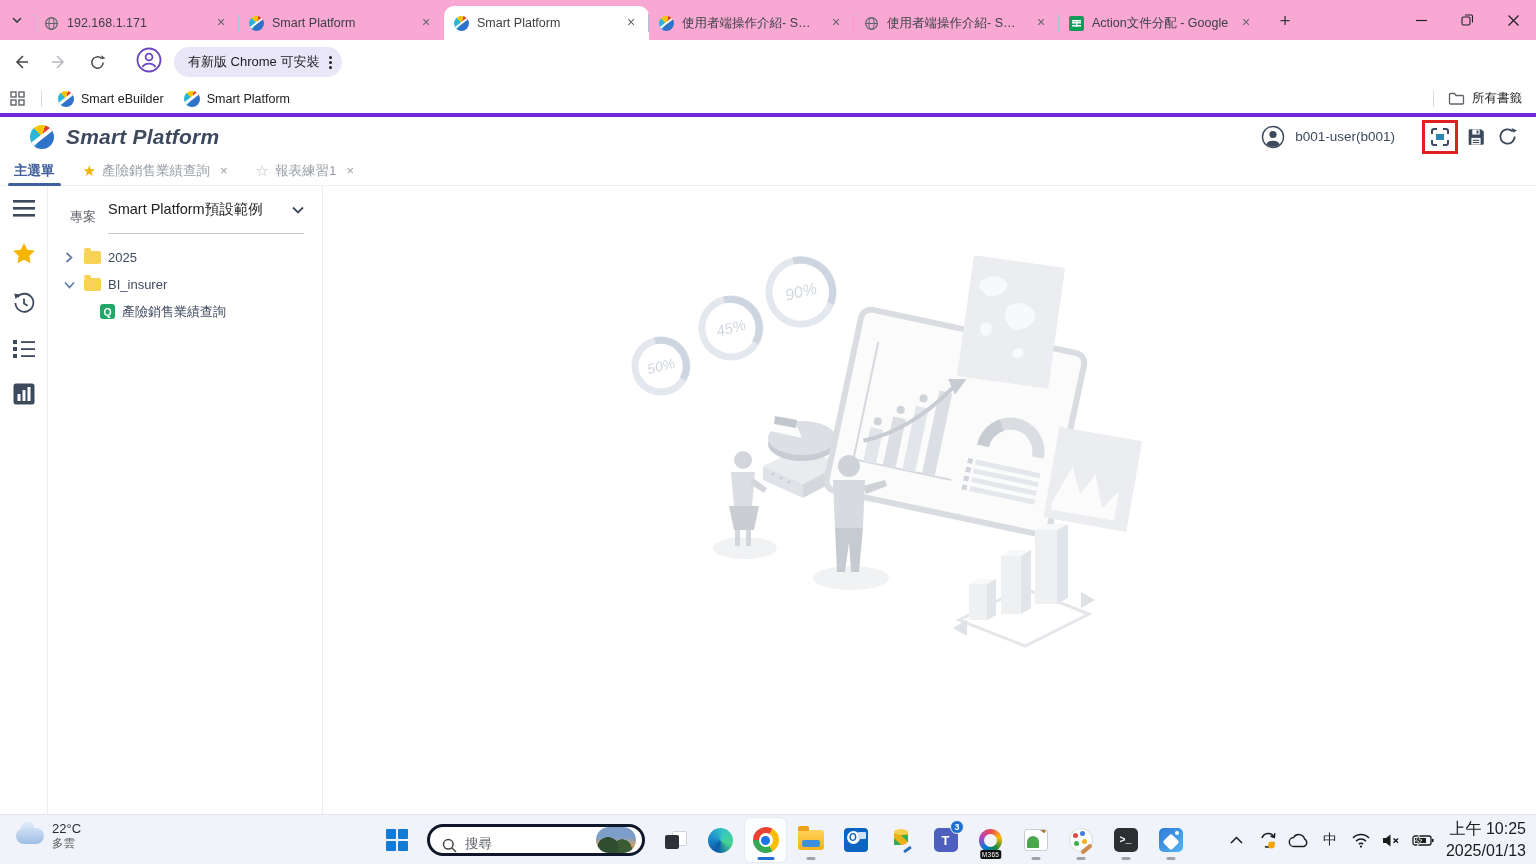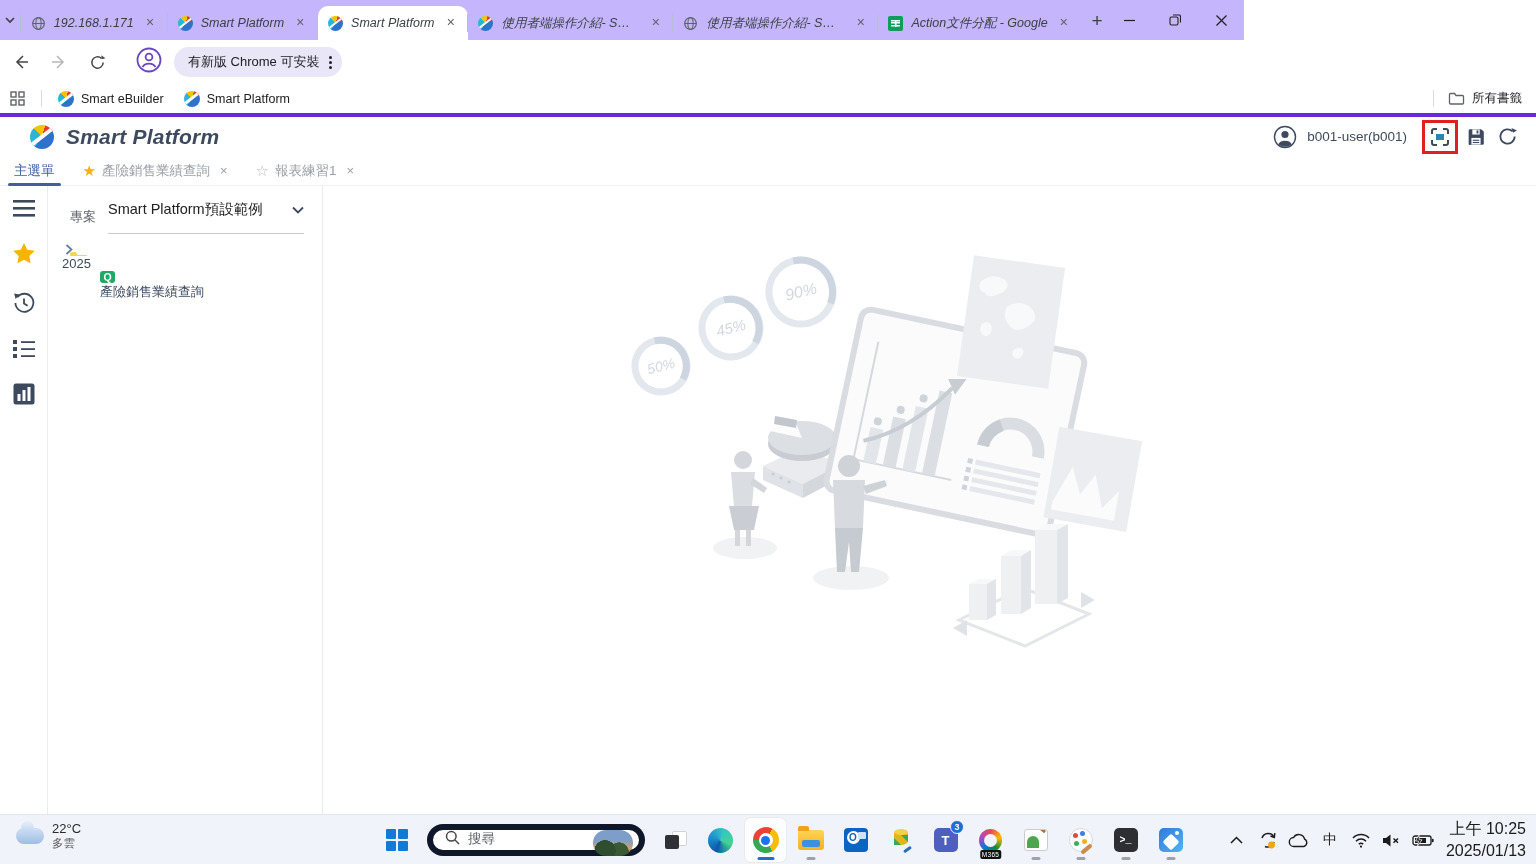--- a/index.html
+++ b/index.html
@@ -1,21 +1,21 @@
 <!DOCTYPE html>
 <html><head>
 <meta charset="utf-8">
 <style>
   * { margin:0; padding:0; box-sizing:border-box; }
   html,body { width:1536px; height:864px; overflow:hidden; }
   body { font-family:"Liberation Sans","DejaVu Sans",sans-serif; background:#fff; position:relative; }
   .screen { position:absolute; inset:0; }
 
   
-  .tabstrip { position:absolute; left:0; top:0; width:1244px; height:40px; background:#c4b5fd; display:flex; align-items:flex-end;font-style:italic; }
+  .tabstrip { position:absolute; left:0; top:0; width:1536px; height:40px; background:#f9a8d4; display:flex; align-items:flex-end; }
   .tab-search { width:34px; height:40px; display:flex; align-items:center; justify-content:center; }
   .ctab { width:205px; height:34px; display:flex; align-items:center; gap:8px; padding:0 10px; border-radius:10px 10px 0 0; color:#3c4043; font-size:12.5px; position:relative; }
   .ctab .t { flex:1; overflow:hidden; white-space:nowrap; text-overflow:ellipsis; }
   .ctab .x { color:#5f6368; font-size:14px; width:16px; height:16px; line-height:15px; text-align:center; border-radius:50%; }
   .ctab.active { background:#fff; }
   .ctab:not(.active):not(:first-of-type)::before { content:""; position:absolute; left:-1px; top:8px; height:18px; width:1px; background:#b7bcd9; }
   .newtab { width:30px; height:30px; margin:0 0 4px 6px; display:flex; align-items:center; justify-content:center; font-size:19px; color:#3c4043; }
   .wincontrols { margin-left:auto; display:flex; height:40px; }
   .wincontrols span { width:46px; height:40px; display:flex; align-items:center; justify-content:center; color:#202124; font-size:13px; }
 
@@ -37,62 +37,62 @@
   
   .bookmarks { position:absolute; left:0; top:84px; width:1536px; height:33px; background:#fff; border-bottom:4px solid #6d28d9; display:flex; align-items:center; font-size:12.5px; color:#202124; }
   .bm-item { display:flex; align-items:center; gap:7px; padding:0 10px; }
   .vdiv { width:1px; height:17px; background:#dadce0; margin:0 6px; }
   .bm-right { margin-left:auto; display:flex; align-items:center; padding-right:14px; }
 
   
   .appheader { position:absolute; left:0; top:117px; width:1536px; height:39px; background:#fff; display:flex; align-items:center; }
   .brand { font-size:21px; font-weight:700; font-style:italic; color:#3d4a5e; margin-left:12px; letter-spacing:.2px; }
   .ah-right { margin-left:auto; display:flex; align-items:center; gap:10px; padding-right:18px; }
-  .username { font-size:13.5px; color:#3d4a5e; margin-right:8px; }
+  .username { font-size:13.5px; color:#3d4a5e; margin-right:20px; }
   .redbox { outline:3px solid #e02020; outline-offset:0; padding:2px 3px; display:flex; align-items:center; }
   .iconbtn { display:flex; align-items:center; justify-content:center; }
 
   
   .apptabs { position:absolute; left:0; top:156px; width:1536px; height:30px; background:#fff; display:flex; align-items:center; border-bottom:1px solid #f0f0f0; }
   .apptab { display:flex; align-items:center; gap:6px; height:30px; padding:0 14px; font-size:13.5px; color:#9aa0a6; position:relative; }
-  .apptab.active { color:#40609d; font-weight:400; }
+  .apptab.active { color:#40609d; font-weight:700; }
   .apptab.active::after { content:""; position:absolute; left:8px; right:8px; bottom:0; height:3px; background:#40609d; border-radius:2px; }
   .star-f { color:#f4b400; font-size:15px; }
   .star-o { color:#b9bdc4; font-size:15px; }
   .apptab .x { color:#9aa0a6; font-size:13px; margin-left:4px; }
 
   
   .content { position:absolute; left:0; top:186px; width:1536px; height:628px; display:flex; background:#fff; }
   .rail { width:48px; border-right:1px solid #ececec; display:flex; flex-direction:column; align-items:center; padding-top:14px; gap:24px; }
   .treepanel { width:275px; border-right:1px solid #ececec; padding-top:10px; }
   .proj-row { display:flex; align-items:center; margin:4px 0 10px 22px; }
   .proj-label { font-size:13px; color:#5f6368; margin-right:12px; }
   .proj-select { display:flex; align-items:center; justify-content:space-between; width:196px; border-bottom:1px solid #c9c9c9; padding-bottom:14px; font-size:14.5px; color:#202124; }
-  .trow { display:flex; height:27px; font-size:13px; color:#3d4a5e;flex-direction:column; }
+  .trow { display:flex; align-items:center; height:27px; font-size:13px; color:#3d4a5e; }
   .trow .chev { width:14px; display:flex; justify-content:center; }
   .folder-ico { width:17px; height:13px; background:#f7d254; border-radius:2px; position:relative; margin:0 7px 0 8px; }
   .folder-ico::before { content:""; position:absolute; left:0; top:-3px; width:7px; height:3px; background:#f7d254; border-radius:2px 2px 0 0; }
   .q-badge { width:15px; height:15px; background:#1fa866; color:#fff; border-radius:3px; font-size:10.5px; font-weight:700; display:flex; align-items:center; justify-content:center; margin:0 7px 0 0; }
   .main { flex:1; position:relative; }
   .welcome { position:absolute; left:297px; top:518px; width:520px; text-align:center; font-size:23px; color:#bcbcbc; letter-spacing:.5px; }
   .illus { position:absolute; left:300px; top:62px; }
 
   
   .taskbar { position:absolute; left:0; top:814px; width:1536px; height:50px; background:#f0f3f9; border-top:1px solid #e2e5ea; }
   .tb-weather { position:absolute; left:16px; top:6px; display:flex; align-items:center; gap:8px; }
   .wcloud { width:28px; height:16px; background:linear-gradient(#cfe0f4,#9fbde4); border-radius:9px; position:relative; }
   .wcloud::before { content:""; position:absolute; left:5px; top:-7px; width:13px; height:13px; border-radius:50%; background:linear-gradient(#e7f0fb,#b9d0ec); }
   .wtext div:first-child { font-size:13px; color:#2b2b2b; }
   .wtext div:last-child { font-size:11.5px; color:#5a5a5a; }
   .tb-center { position:absolute; left:376px; top:3px; display:flex; align-items:center; gap:4px; }
   .tb-cell { width:41px; height:44px; position:relative; display:flex; align-items:center; justify-content:center; border-radius:6px; }
   .tb-cell.open::after { content:""; position:absolute; bottom:2px; left:50%; transform:translateX(-50%); width:9px; height:3px; border-radius:2px; background:#9fa3a9; }
   .tb-cell.chrome-active { background:#fbfdfe; box-shadow:0 0 0 1px #e8ebef; }
   .tb-cell.chrome-active::after { content:""; position:absolute; bottom:2px; left:50%; transform:translateX(-50%); width:17px; height:3px; border-radius:2px; background:#1f6fd0; }
-  .searchpill { width:218px; height:32px; background:#fff; border:6px solid #0f172a; border-radius:16px; display:flex; align-items:flex-start; padding:0 6px 0 12px; gap:8px; margin:0 6px; }
+  .searchpill { width:218px; height:32px; background:#fff; border:3px solid #0f172a; border-radius:16px; display:flex; align-items:flex-end; padding:0 6px 0 12px; gap:8px; margin:0 6px; }
   .searchpill .ph { font-size:13.5px; color:#5f6368; flex:1; }
   .bingimg { width:40px; height:26px; border-radius:13px; background:radial-gradient(circle at 30% 80%,#2f4d2f 0 30%,transparent 31%),radial-gradient(circle at 65% 85%,#3a5a33 0 28%,transparent 29%),linear-gradient(#7d9ec9 0 40%,#caa36b 70%,#6b4f35); }
   .tb-tray { position:absolute; right:10px; top:3px; display:flex; align-items:center; gap:7px; height:44px; }
   .tray-ico { width:24px; height:24px; display:flex; align-items:center; justify-content:center; }
   .ime { font-size:14px; color:#1b1b1b; }
   .clock { text-align:right; font-size:16px; color:#1b1b1b; line-height:1.35; margin-left:4px; }
   .start-ic { width:22px; height:22px; display:grid; grid-template-columns:10px 10px; grid-template-rows:10px 10px; gap:2px; }
   .start-ic i { background:#0f7bd7; border-radius:1px; }
   .chrome-ic { width:26px; height:26px; border-radius:50%; background:conic-gradient(from 30deg,#fbbc05 0 120deg,#34a853 0 240deg,#ea4335 0 360deg); position:relative; }
   .chrome-ic::before { content:""; position:absolute; inset:6px; background:#fff; border-radius:50%; }
@@ -373,20 +373,29 @@
       </div>
       <div class="trow" style="padding-left:14px;">
         <span class="chev">
           <svg width="8" height="11" viewBox="0 0 8 11">
               <polyline points="1.5,1 6.5,5.5 1.5,10" fill="none" stroke="#5f7ba6" stroke-width="1.7"></polyline>
             </svg>
         </span>
         <span class="folder-ico"></span>
         <span>2025</span>
       </div>
+      <div class="trow" style="padding-left:14px;">
+        <span class="chev">
+          <svg width="11" height="8" viewBox="0 0 11 8">
+              <polyline points="1,1.5 5.5,6.5 10,1.5" fill="none" stroke="#5f7ba6" stroke-width="1.7"></polyline>
+            </svg>
+        </span>
+        <span class="folder-ico"></span>
+        <span>BI_insurer</span>
+      </div>
       <div class="trow" style="padding-left:52px;">
         <span class="q-badge">Q</span>
         <span>產險銷售業績查詢</span>
       </div>
     </div>
 
     <div class="main">
       <svg class="illus" width="520" height="410" viewBox="0 0 520 410">
 
         <g transform="rotate(-14 38 118)">

